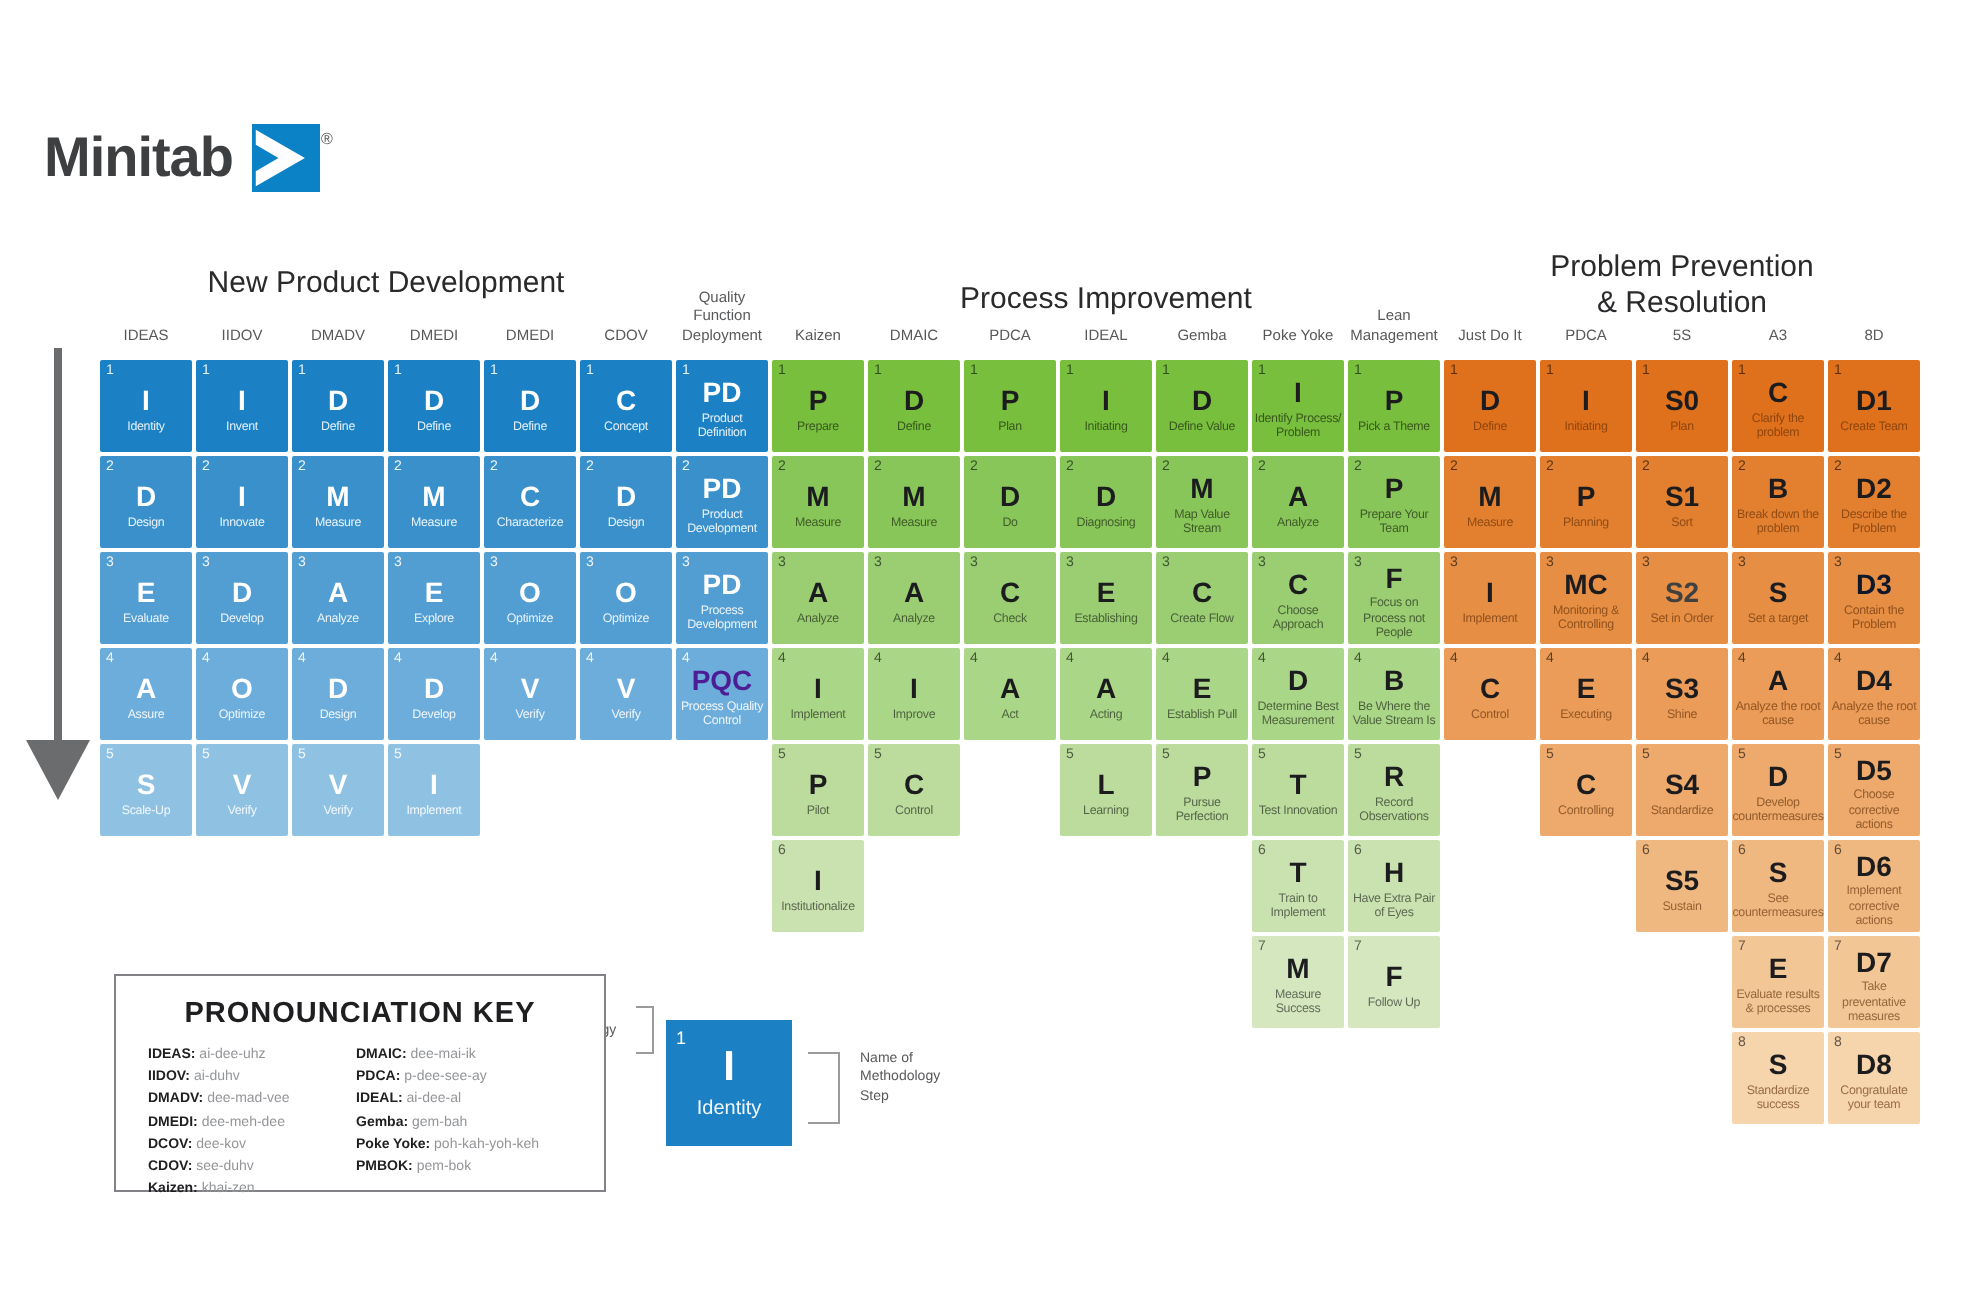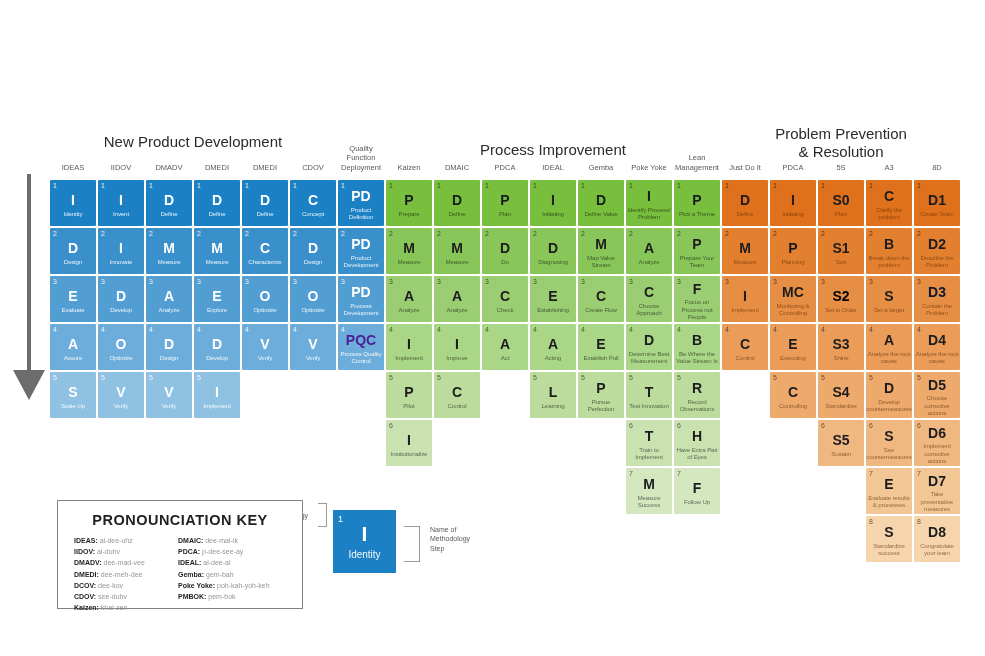--- a/index.html
+++ b/index.html
@@ -51,35 +51,43 @@
   .legend-symbol { font-size:21px; font-weight:bold; line-height:1; }
   .legend-name { font-size:10px; margin-top:5px; opacity:0.95; }
   .legend-label { position:absolute; font-size:7px; color:#58595b; line-height:1.35; white-space:pre-line; }
   .ll-left  { left:268px; top:502px; width:50px; }
   .ll-right { left:430px; top:525px; width:55px; }
   .bracket { position:absolute; border:0 solid #9b9b9d; }
   .br-left  { left:318px; top:503px; width:9px;  height:24px; border-top-width:1.5px; border-bottom-width:1.5px; border-right-width:1.5px; }
   .br-right { left:404px; top:526px; width:16px; height:36px; border-top-width:1.5px; border-bottom-width:1.5px; border-right-width:1.5px; }
 
   
-  .pron-box { position:absolute; left:57px; top:500px; width:246px; height:109px;
+  .pron-box { position:absolute; left:57px; top:487px; width:246px; height:109px;
               border:1px solid #808285; background:#fff; }
   .pron-title { text-align:center; margin-top:11px; font-size:14.5px; font-weight:bold;
                 letter-spacing:0.5px; color:#1f1f21; }
   .pron-cols { display:flex; padding:7px 10px 0 16px; }
   .pron-col { font-size:7px; line-height:1.6; }
   .pron-col-1 { width:104px; }
   .pron-term { font-weight:bold; color:#1f1f21; }
   .pron-say { color:#939598; }
 </style>
 </head>
 <body>
 
 <div class="page">
 
+  <div class="brand">
+    <span class="brand-name">Minitab</span>
+    <svg class="brand-mark" viewBox="0 0 36 36">
+      <rect x="0" y="0" width="36" height="36" fill="#0c82c6"></rect>
+      <path d="M2,3 L28,18 L2,33 Z M2,11 L14,18 L2,25 Z" fill="#ffffff" fill-rule="evenodd"></path>
+    </svg>
+    <span class="brand-reg">®</span>
+  </div>
 
 
   <div class="flow-arrow-line"></div>
   <div class="flow-arrow-head"></div>
 
   <div class="section-title st-npd">New Product Development</div>
   <div class="section-title st-ppr">Problem Prevention
 &amp; Resolution</div>
   <div class="section-title st-pi">Process Improvement</div>
 
@@ -543,21 +551,21 @@
           <span class="cell-symbol" style="color: rgb(28, 28, 30);">S0</span>
           <span class="cell-name" style="color: rgba(90, 40, 0, 0.6);">Plan</span>
         </div>
         <div class="cell" style="background: rgb(227, 128, 48);">
           <span class="cell-num" style="color: rgba(0, 0, 0, 0.6);">2</span>
           <span class="cell-symbol" style="color: rgb(28, 28, 30);">S1</span>
           <span class="cell-name" style="color: rgba(90, 40, 0, 0.6);">Sort</span>
         </div>
         <div class="cell" style="background: rgb(230, 142, 68);">
           <span class="cell-num" style="color: rgba(0, 0, 0, 0.6);">3</span>
-          <span class="cell-symbol" style="color: #000000;">S2</span>
+          <span class="cell-symbol" style="color: #404040;">S2</span>
           <span class="cell-name" style="color: rgba(90, 40, 0, 0.6);">Set in Order</span>
         </div>
         <div class="cell" style="background: rgb(234, 156, 88);">
           <span class="cell-num" style="color: rgba(0, 0, 0, 0.6);">4</span>
           <span class="cell-symbol" style="color: rgb(28, 28, 30);">S3</span>
           <span class="cell-name" style="color: rgba(90, 40, 0, 0.6);">Shine</span>
         </div>
         <div class="cell" style="background: rgb(237, 170, 108);">
           <span class="cell-num" style="color: rgba(0, 0, 0, 0.6);">5</span>
           <span class="cell-symbol" style="color: rgb(28, 28, 30);">S4</span>

